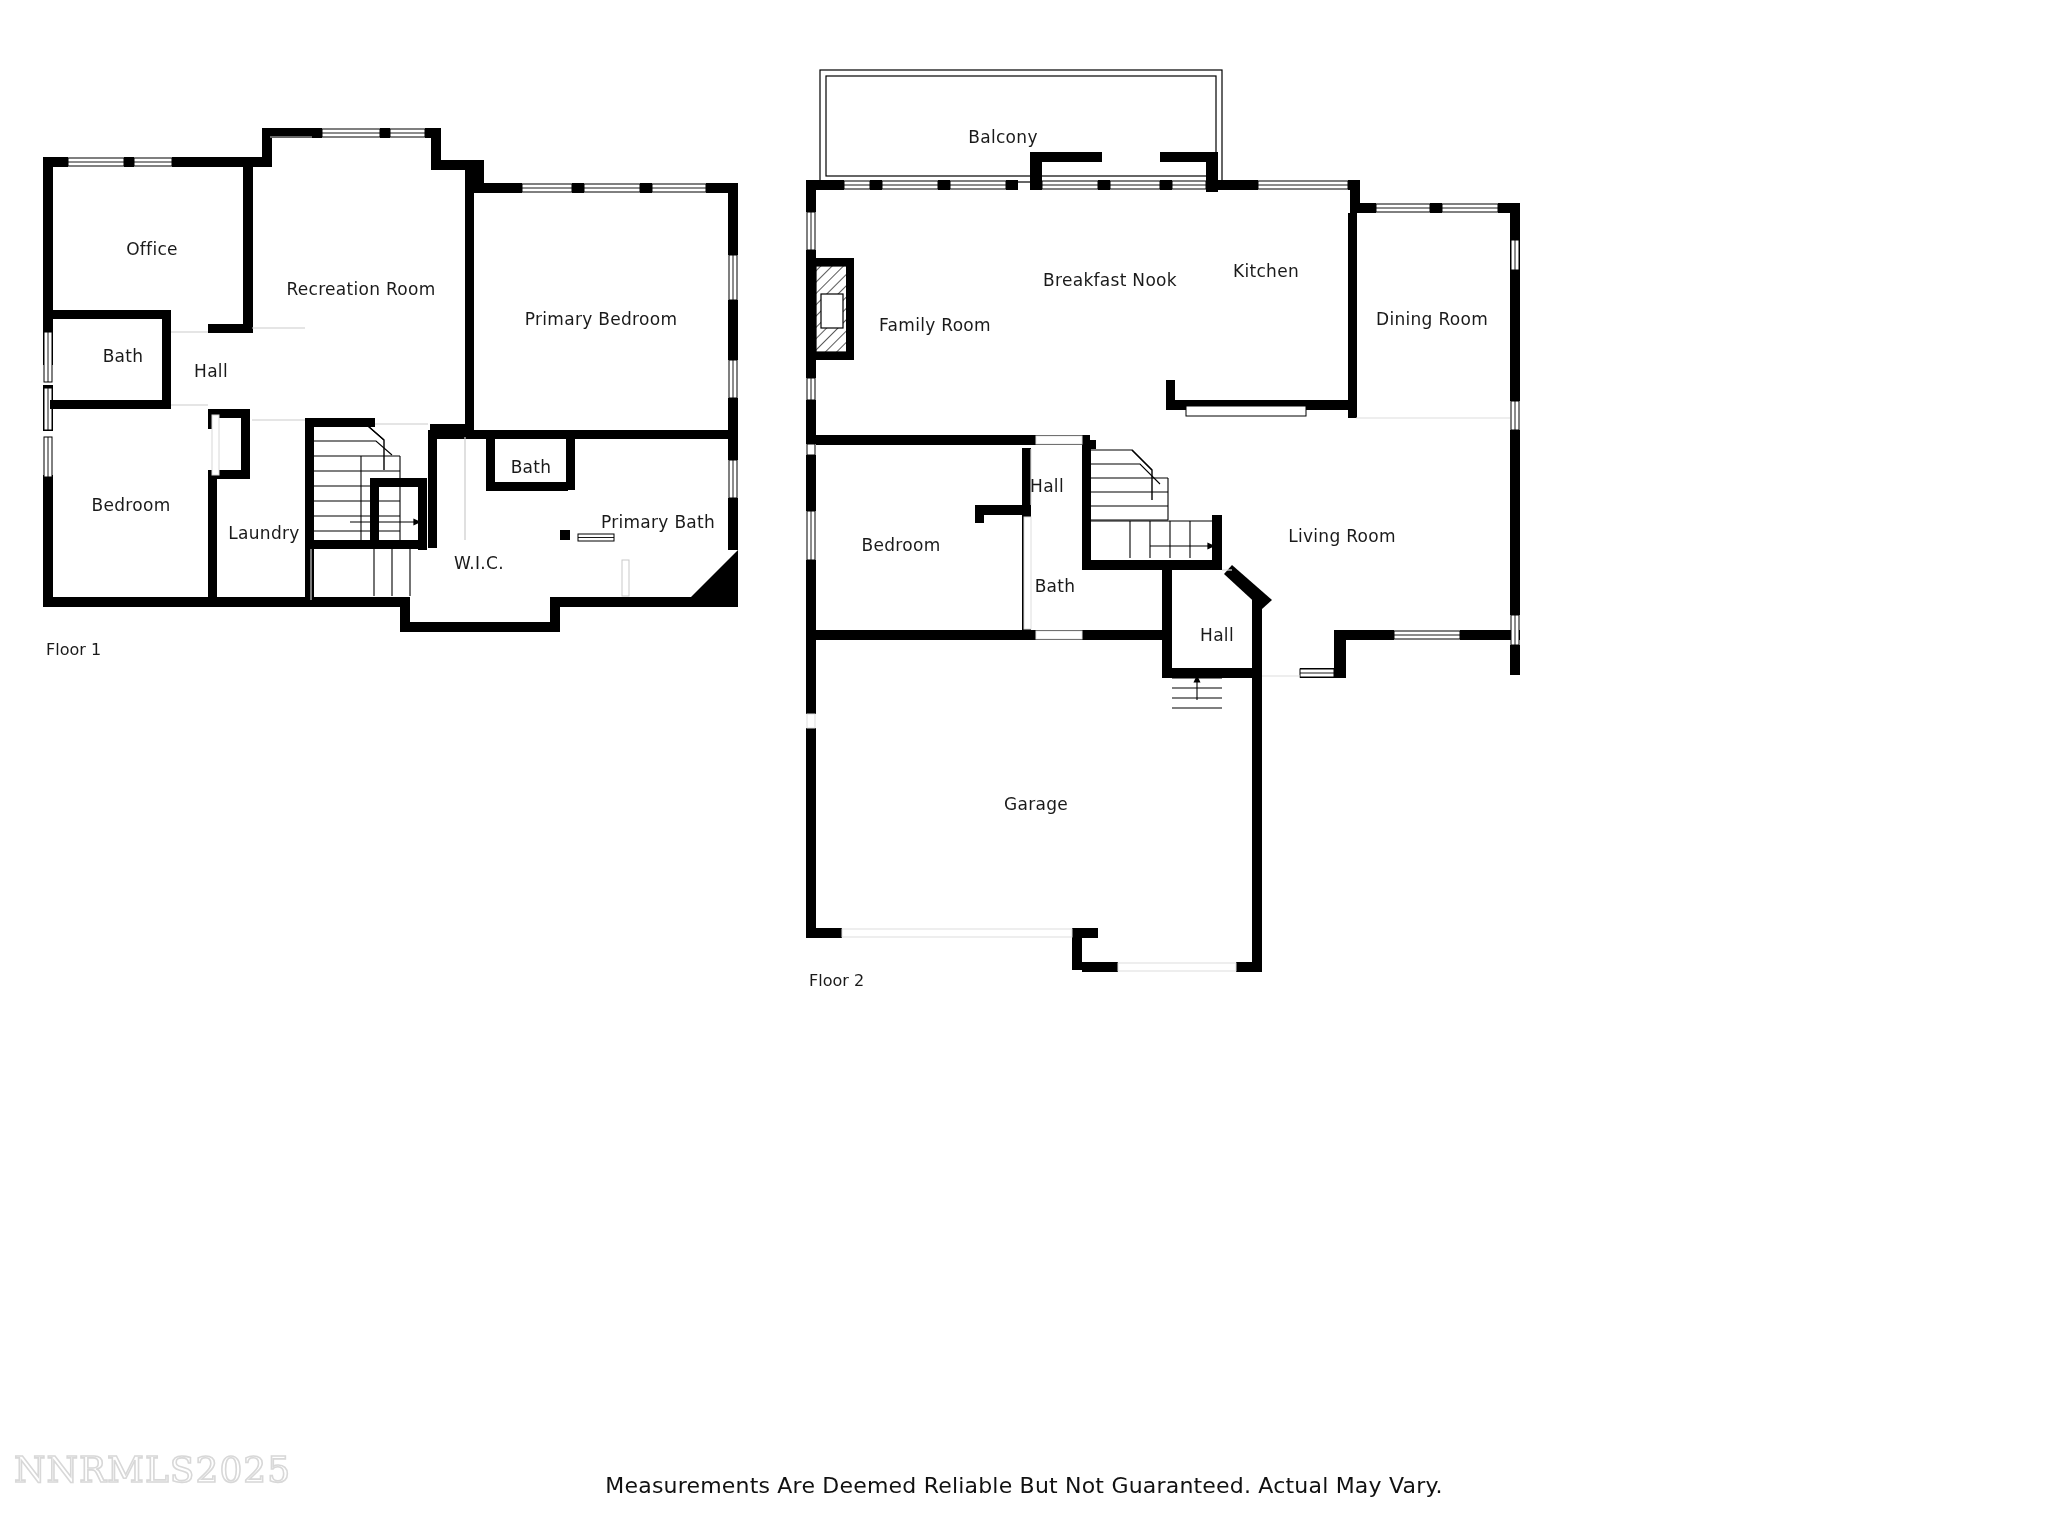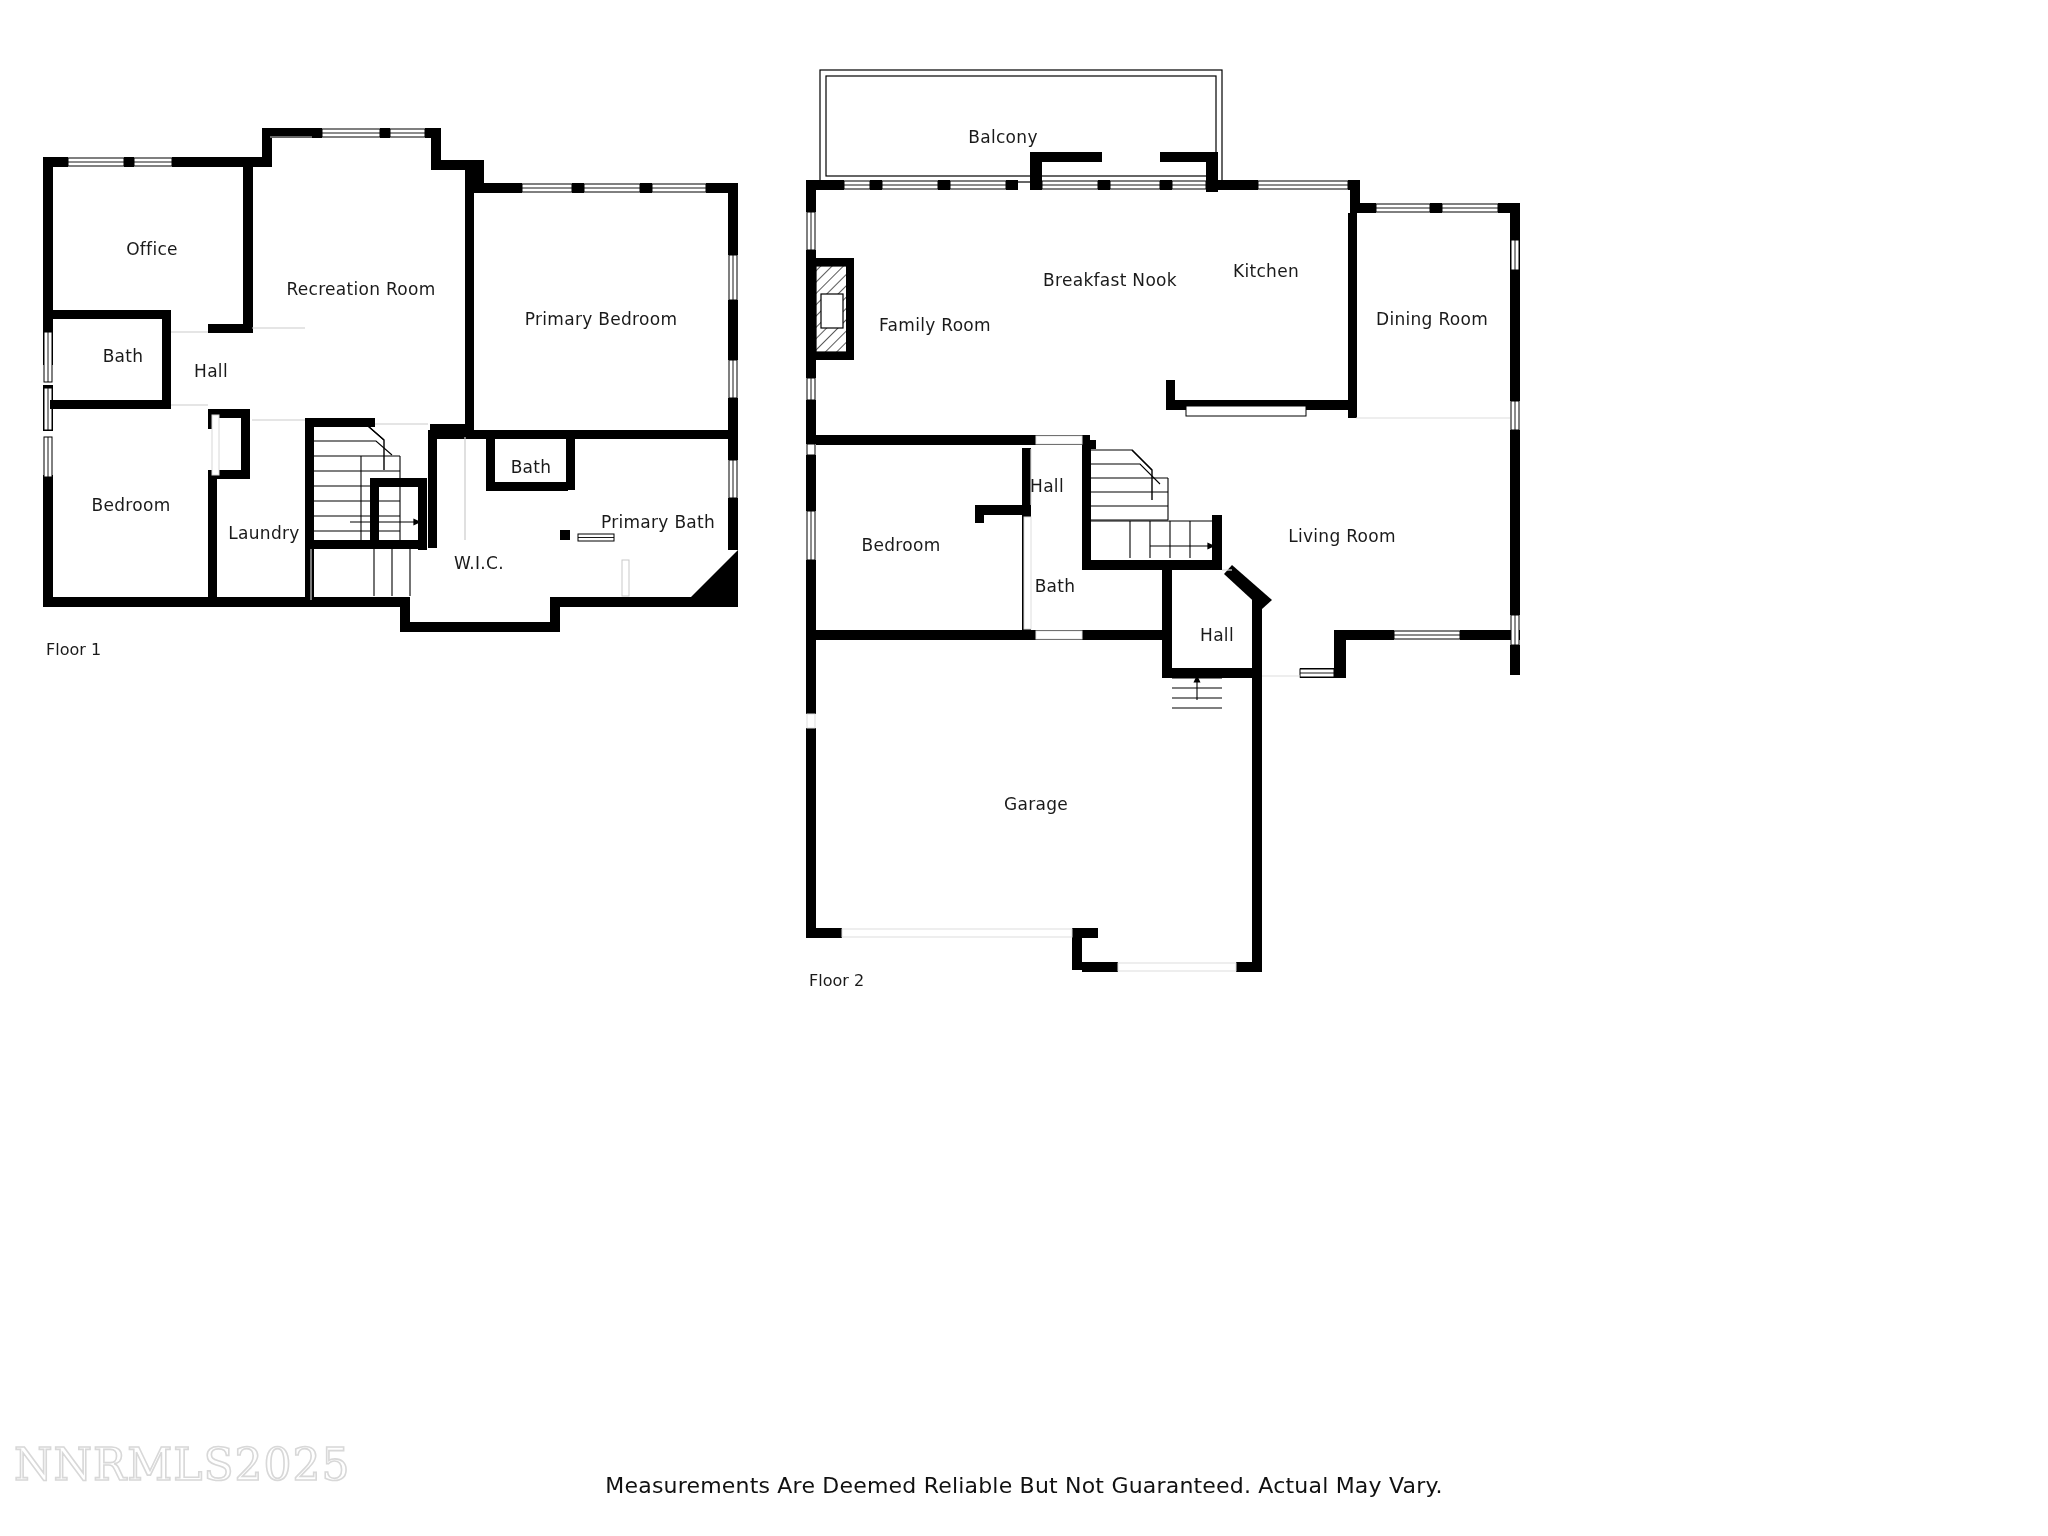--- a/index.html
+++ b/index.html
@@ -51,21 +51,21 @@
     font-size: 22px;
     color: #111;
     font-family: "DejaVu Sans", "Liberation Sans", sans-serif;
     letter-spacing: 0.2px;
     margin-top: 40px;
   }
   .watermark {
     position: absolute;
     left: 14px;
     bottom: 46px;
-    font-size: 44px;
+    font-size: 36px;
     letter-spacing: 1px;
     color: #ffffff;
     -webkit-text-stroke: 1.6px #d8d8d8;
     font-family: "DejaVu Serif", "Liberation Serif", serif;
     user-select: none;
   }
 </style>
 </head>
 <body>
 

